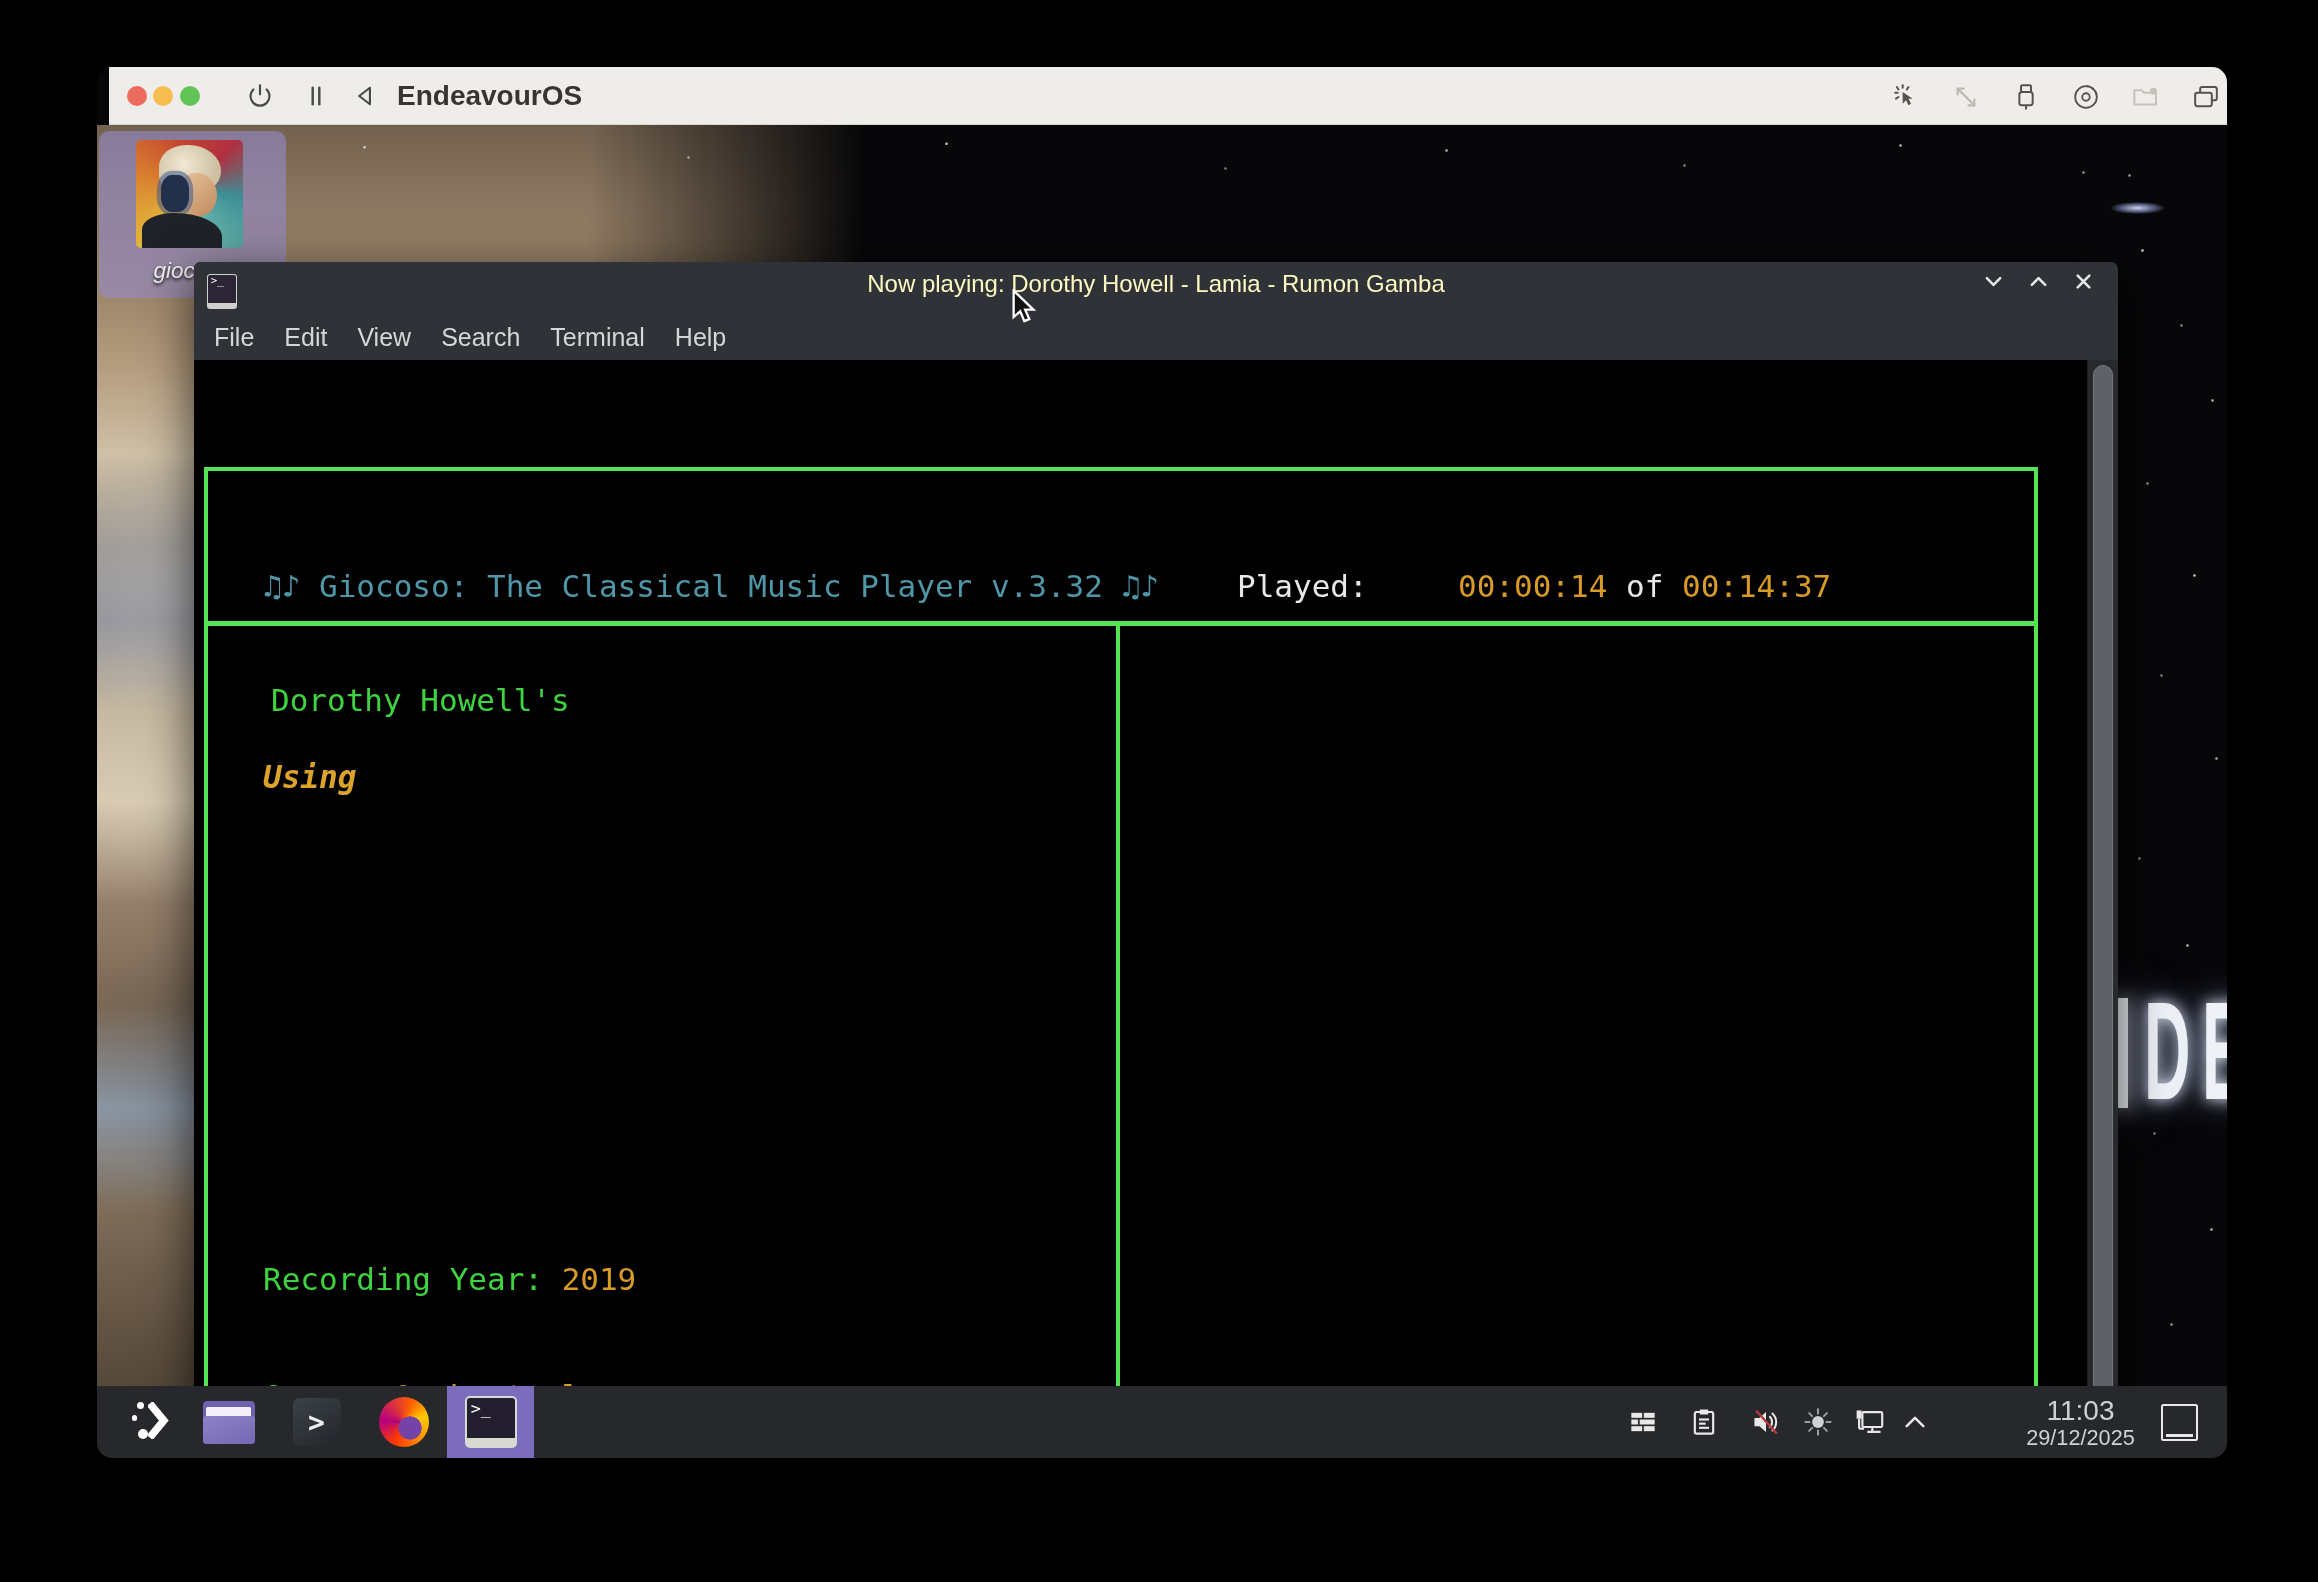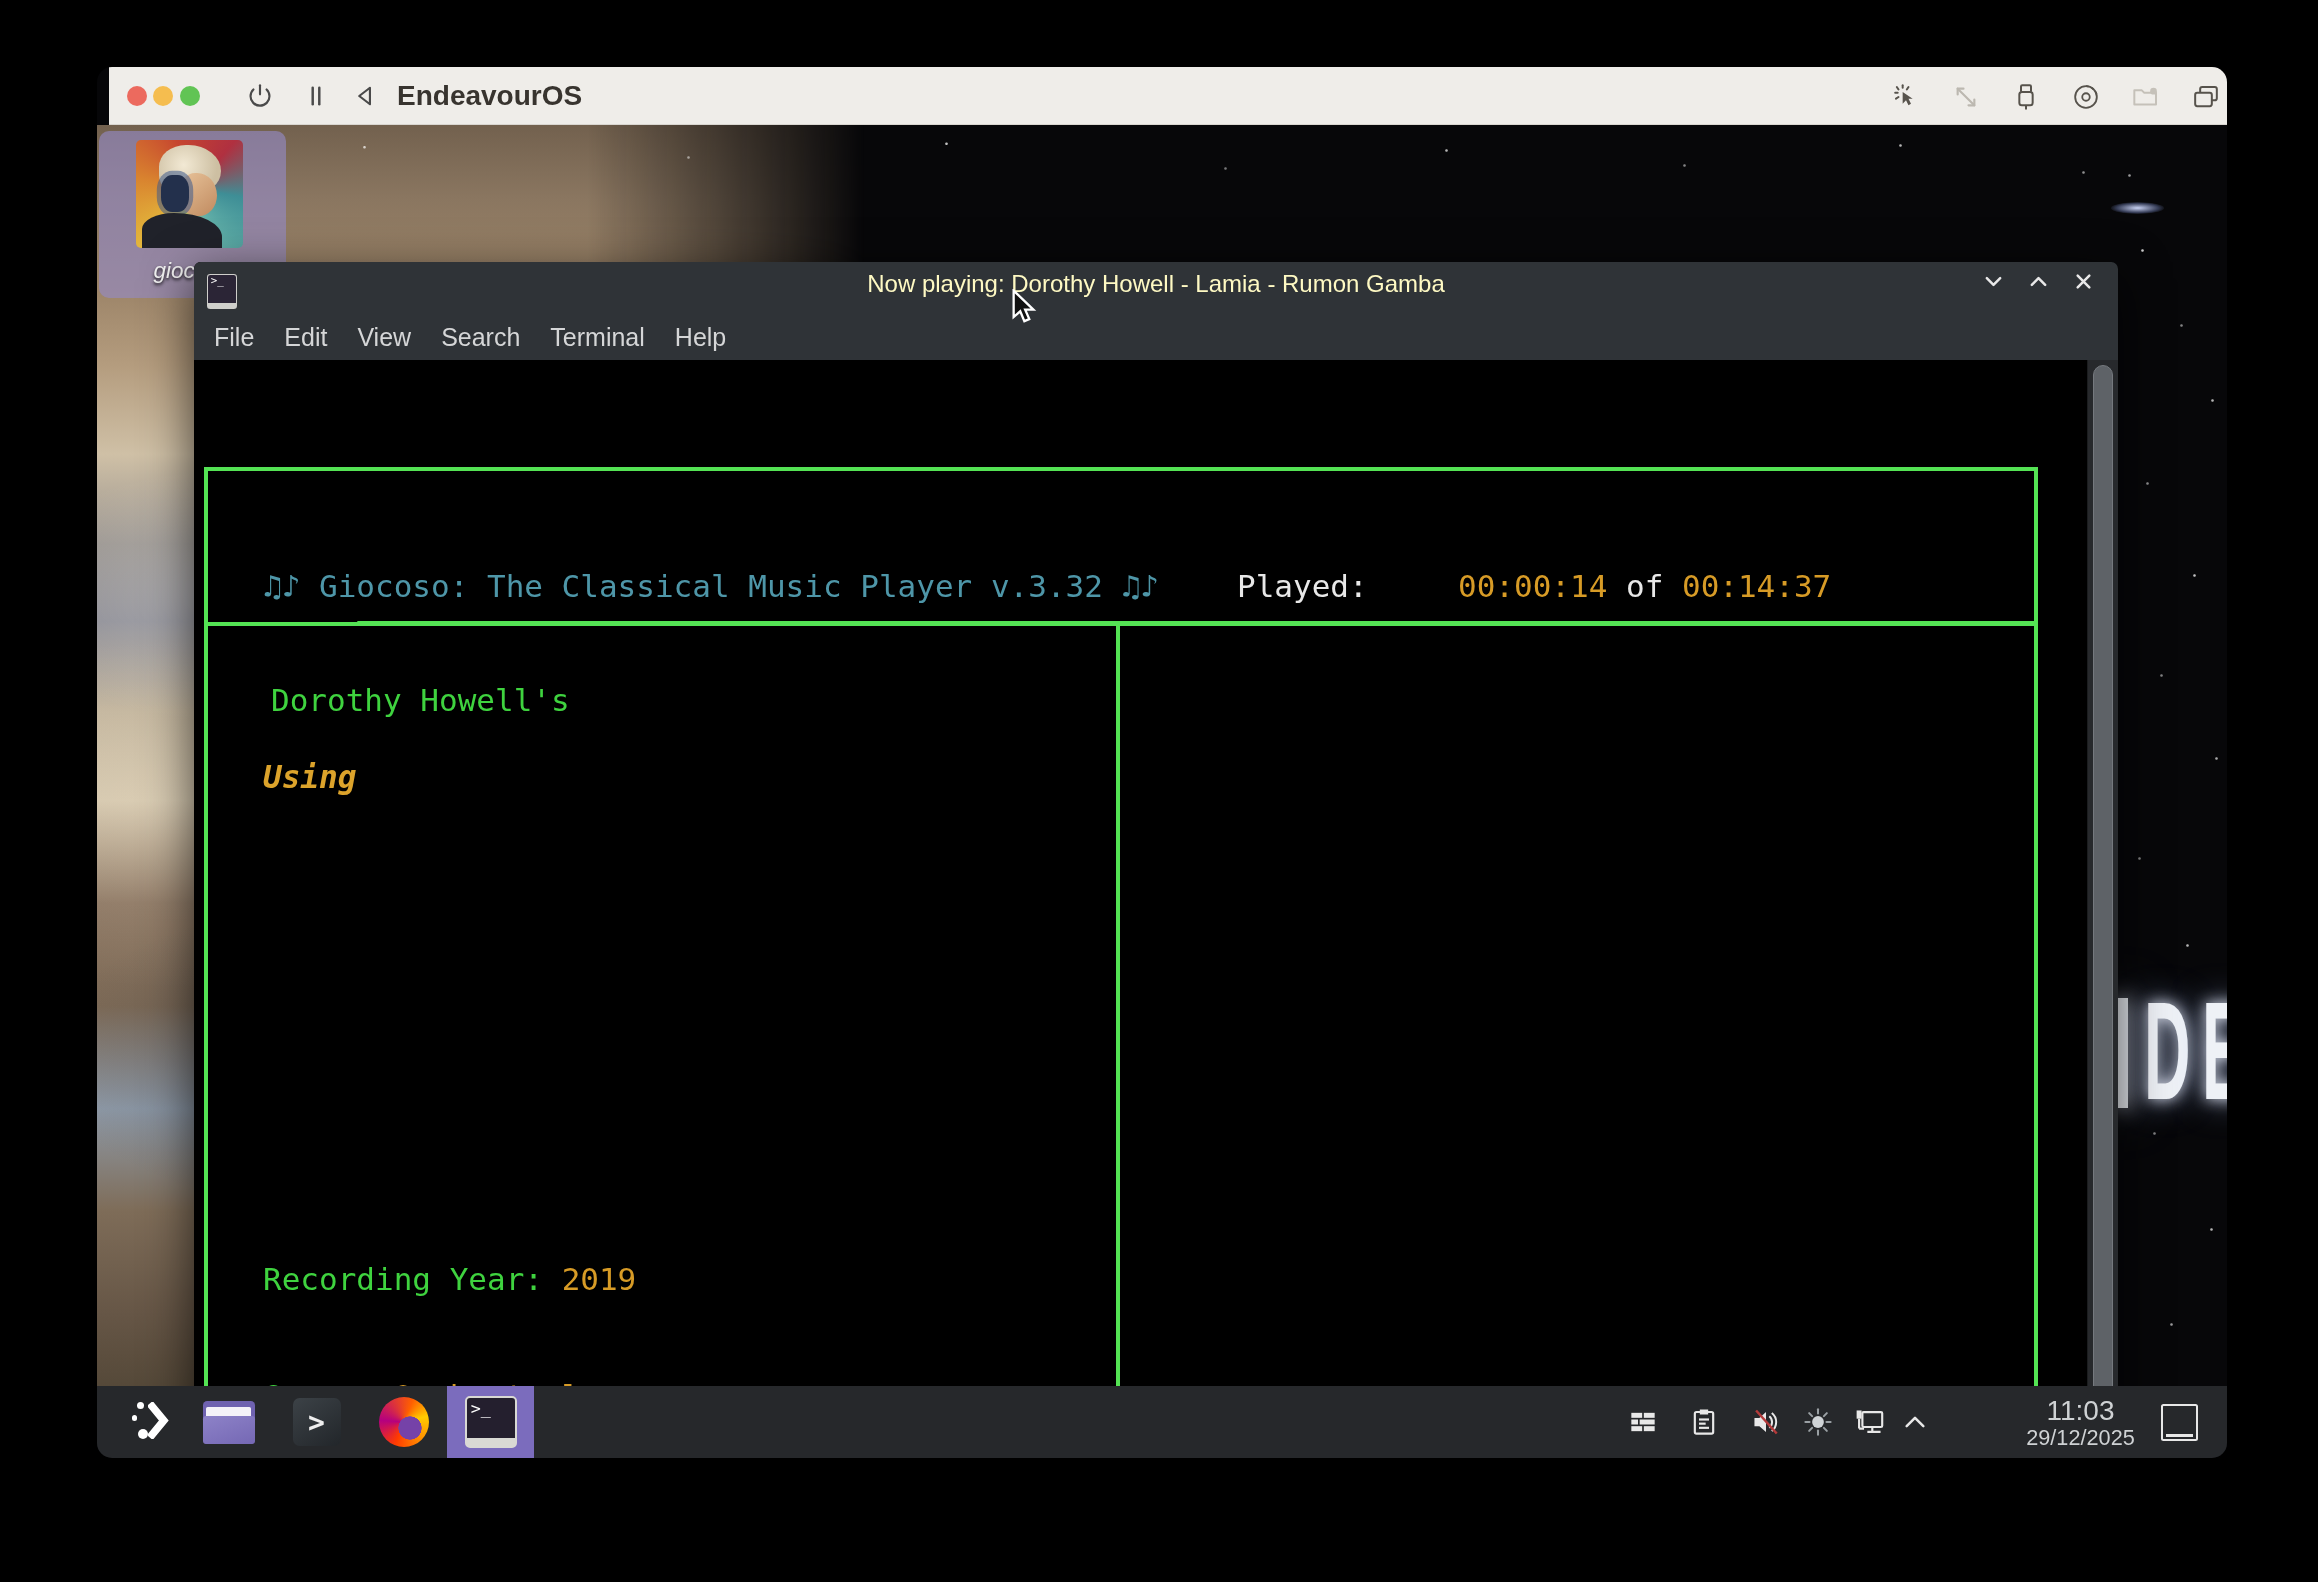--- a/index.html
+++ b/index.html
@@ -127,21 +127,21 @@
   .win-icon{position:absolute;left:13.3px;top:11.7px;width:30px;height:35px;background:#2b2536;border:1.7px solid #cfcfcb;border-bottom:6.7px solid #cfcfcb;border-radius:3.3px;
     font-family:"DejaVu Sans Mono",monospace;font-size:10.8px;color:#fff;padding-left:2.5px;line-height:11.7px;}
   .win-title{position:absolute;left:0;top:8.3px;width:100%;text-align:center;font-size:24px;color:#fef9c3;}
   .win-controls{position:absolute;right:21.7px;top:6.7px;display:flex;gap:20px;}
   .win-controls svg{width:25px;height:25px;}
   .menubar{position:absolute;left:20px;bottom:8.3px;display:flex;gap:30px;font-size:25px;color:#d5d6d7;align-items:center;}
   .menubar .mi{cursor:default;}
 
   .term-body{position:absolute;left:0;top:98px;right:0;bottom:0;background:#000;}
 
-  .tui-box{position:absolute;left:10px;width:1834px;border:4.2px solid var(--green-border);background:#000;text-decoration:underline;}
+  .tui-box{position:absolute;left:10px;width:1834px;border:4.2px solid var(--green-border);background:#000;}
   .box-banner{top:107px;height:158px;}
   .box-main{top:262px;height:769px;}
   .box-footer{top:1026px;height:90px;}
   .divider{position:absolute;left:908px;top:0;bottom:0;width:4.2px;background:var(--green-border);}
 
   .banner-left{position:absolute;left:55px;top:18.3px;color:var(--teal);}
   .banner-left .db-val{color:var(--amber);}
   .status-block{position:absolute;left:1029px;top:18.3px;color:var(--white);}
   .status-row .lbl{display:inline-block;width:221px;}
   .status-row .val{color:var(--amber);}

